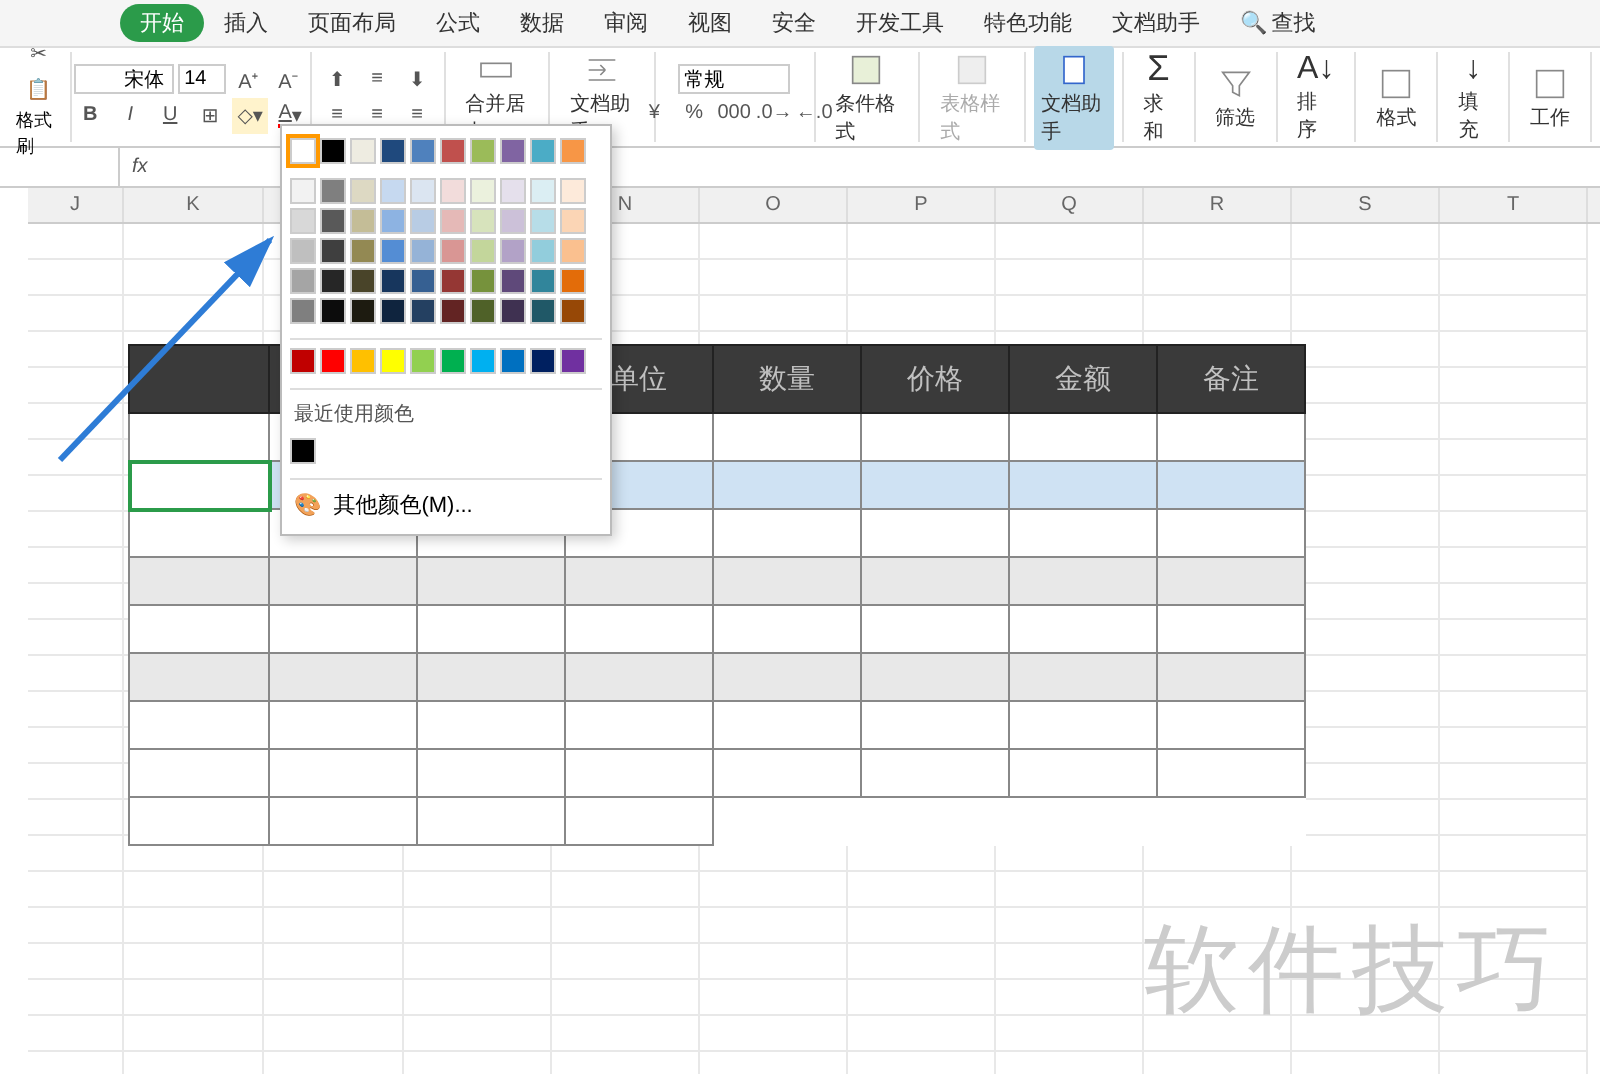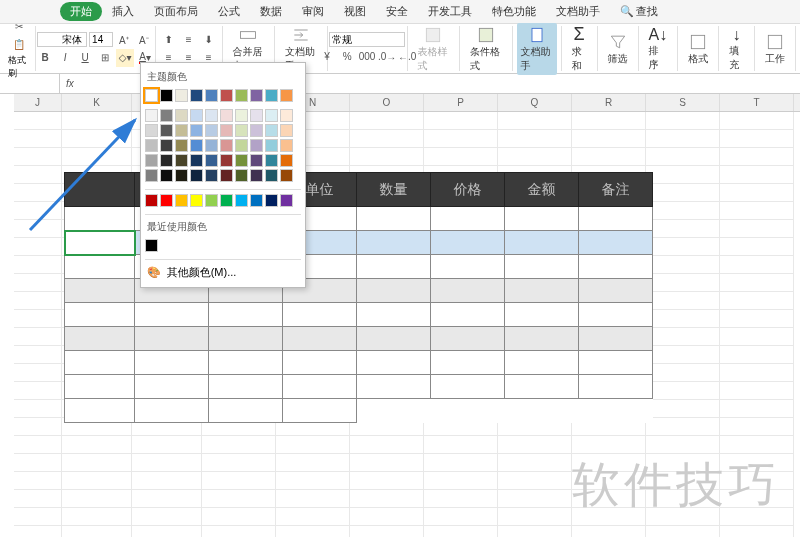--- a/index.html
+++ b/index.html
@@ -122,43 +122,43 @@
   </div>
   <div class="ribbon-group">
     <div class="big-btn">
         <svg viewBox="0 0 24 24">
           <path d="M4 6h16M4 12h10m0 0l-3-3m3 3l-3 3M4 18h16" stroke="#888" fill="none"></path>
         </svg>
         <span>文档助手</span>
       </div>
   </div>
   <div class="ribbon-group" style="width:80px">
-    <input class="font-select" style="width: 76px;" value="常规">
+    <input class="font-select" style="width: 56px;" value="常规">
     <div class="ribbon-row">
       <span class="ribbon-btn">¥</span>
       <span class="ribbon-btn">%</span>
       <span class="ribbon-btn">000</span>
       <span class="ribbon-btn">.0→</span>
       <span class="ribbon-btn">←.0</span>
     </div>
   </div>
   <div class="ribbon-group">
+      <div class="big-btn">
+        <svg viewBox="0 0 24 24">
+          <rect x="4" y="4" width="16" height="16" fill="#e8f0d8" stroke="#888"></rect>
+        </svg>
+        <span>条件格式</span>
+      </div>
+    </div>
+  <div class="ribbon-group">
       <div class="big-btn" style="color:#aaa">
         <svg viewBox="0 0 24 24">
           <rect x="4" y="4" width="16" height="16" fill="#eee" stroke="#ccc"></rect>
         </svg>
         <span>表格样式</span>
-      </div>
-    </div>
-  <div class="ribbon-group">
-      <div class="big-btn">
-        <svg viewBox="0 0 24 24">
-          <rect x="4" y="4" width="16" height="16" fill="#e8f0d8" stroke="#888"></rect>
-        </svg>
-        <span>条件格式</span>
       </div>
     </div>
   <div class="ribbon-group">
       <div class="big-btn highlight-btn">
         <svg viewBox="0 0 24 24">
           <rect x="6" y="4" width="12" height="16" fill="#fff" stroke="#36c"></rect>
         </svg>
         <span>文档助手</span>
       </div>
     </div>
@@ -595,21 +595,20 @@
           <td style="border: none;"></td>
           <td style="border: none;"></td>
           <td style="border: none;"></td>
           <td style="border: none;"></td>
         </tr>
       </tbody>
   </table>
 </div>
 
 <div class="color-popup">
-  <div class="popup-label">主题颜色</div>
   <div class="swatch-grid" id="theme-r1">
       <div class="swatch sel" style="background: rgb(255, 255, 255);"></div>
       <div class="swatch" style="background: rgb(0, 0, 0);"></div>
       <div class="swatch" style="background: rgb(238, 236, 225);"></div>
       <div class="swatch" style="background: rgb(31, 73, 125);"></div>
       <div class="swatch" style="background: rgb(79, 129, 189);"></div>
       <div class="swatch" style="background: rgb(192, 80, 77);"></div>
       <div class="swatch" style="background: rgb(155, 187, 89);"></div>
       <div class="swatch" style="background: rgb(128, 100, 162);"></div>
       <div class="swatch" style="background: rgb(75, 172, 198);"></div>

